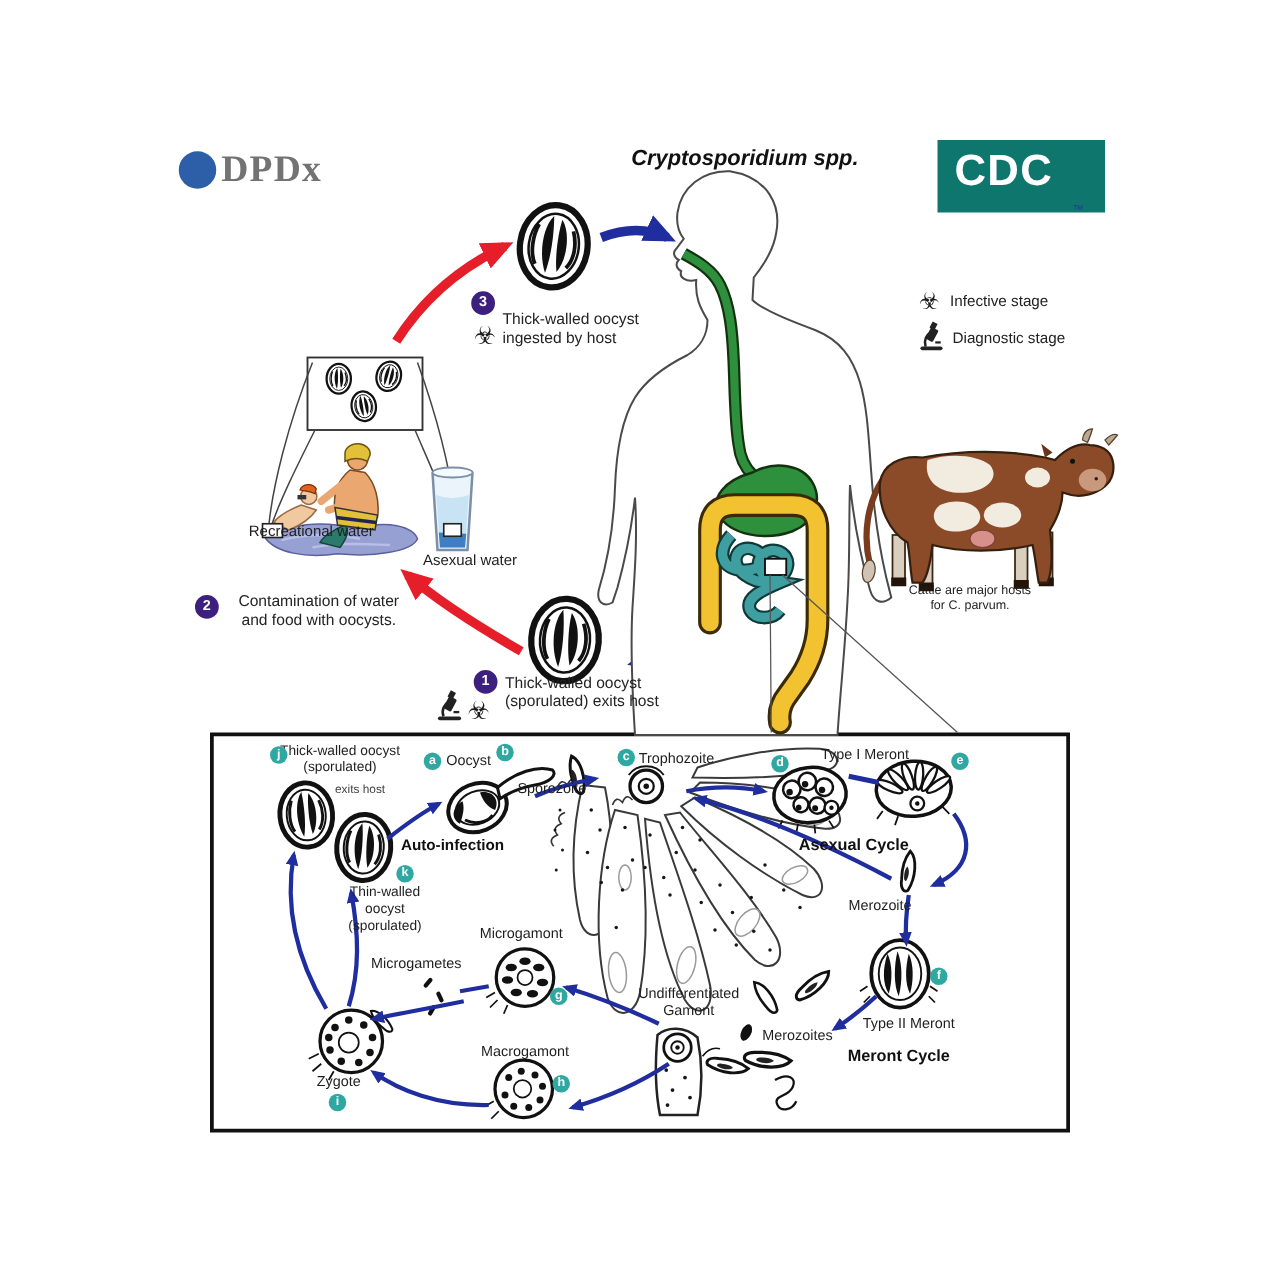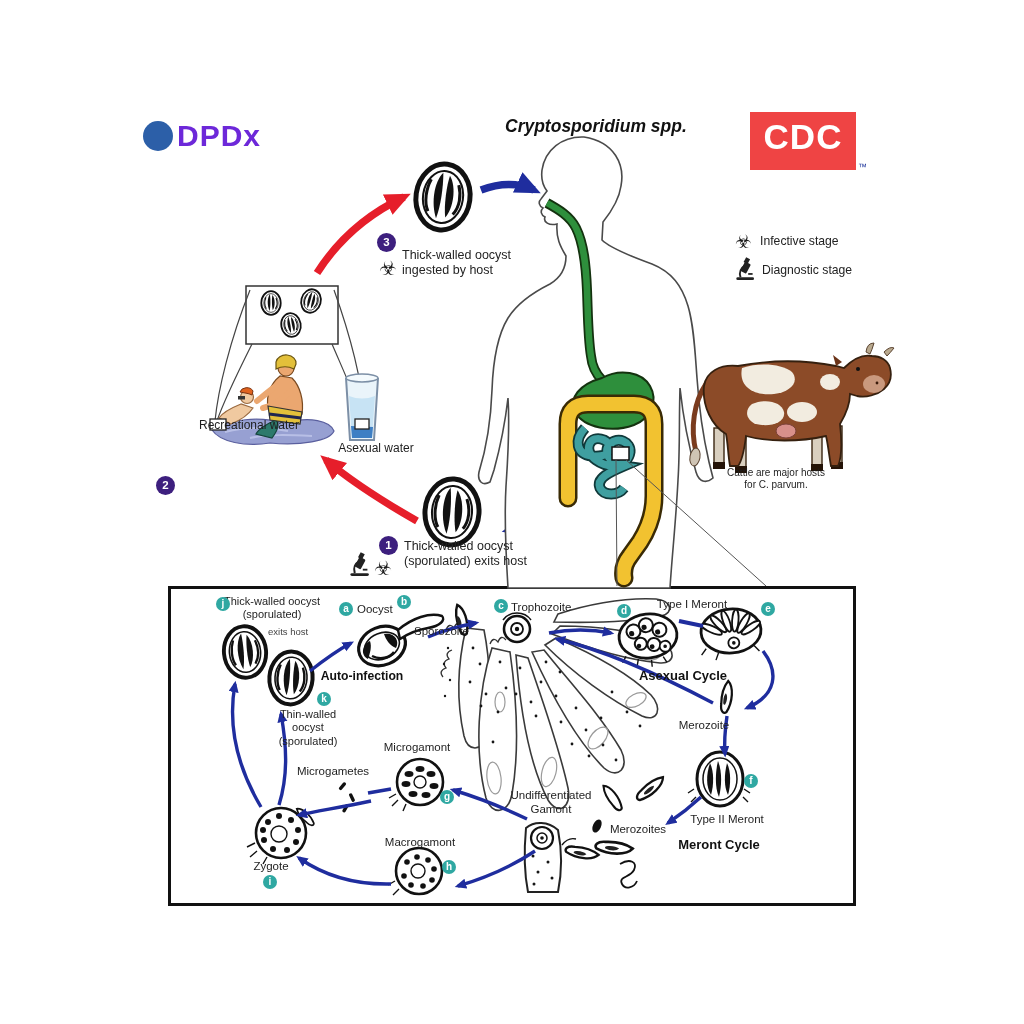--- a/index.html
+++ b/index.html
@@ -13,22 +13,22 @@
   .wrap{white-space:normal;}
   .b{font-weight:bold;}
   .marker{position:absolute;z-index:4;width:14px;height:14px;border-radius:50%;background:#2FA8A2;
           color:#fff;font-size:10px;font-weight:bold;display:flex;align-items:center;justify-content:center;line-height:1;}
   .step{position:absolute;z-index:4;width:19px;height:19px;border-radius:50%;background:#3D1F7E;
         color:#fff;font-size:11.5px;font-weight:bold;display:flex;align-items:center;justify-content:center;line-height:1;}
   .bio{position:absolute;z-index:3;font-family:"DejaVu Sans",sans-serif;color:#1c1c1c;}
   #title{left:505px;top:116px;font-size:17.5px;font-weight:bold;font-style:italic;color:#111;}
   #dpdx{left:143px;top:118px;display:flex;align-items:center;gap:4px;}
   #dpdx .circ{width:30px;height:30px;border-radius:50%;background:#2C5FA8;display:flex;align-items:center;justify-content:center;}
-  #dpdx .txt{font-family:Liberation Sans, sans-serif;font-weight:600;font-size:30px;color:#6d28d9;letter-spacing:1px;}
-  #cdc{left:750px;top:112px;width:106px;height:58px;background:#ef4444;z-index:3;}
+  #dpdx .txt{font-family:Liberation Serif, serif;font-weight:600;font-size:30px;color:#737373;letter-spacing:1px;}
+  #cdc{left:750px;top:112px;width:106px;height:58px;background:#0f766e;z-index:3;padding-left:28px;}
   #cdc .letters{position:absolute;left:0;top:4px;width:106px;text-align:center;color:#fff;
                 font-size:35px;font-weight:bold;letter-spacing:1px;font-family:"Liberation Sans",sans-serif;}
   #cdc-tm{left:858px;top:162px;font-size:9px;color:#20379C;}
   .legend-row{position:absolute;z-index:3;display:flex;align-items:center;gap:8px;font-size:12.2px;}
   .steptext{font-size:12.5px;color:#242424;}
 </style>
 </head>
 <body>
 
 <div id="stage">
@@ -426,20 +426,21 @@
   </div>
   <div class="legend-row" style="left:762px;top:263px;">
     <span>Diagnostic stage</span>
   </div>
 
   <div class="step" style="left:377px;top:233px;">3</div>
   <div class="lbl steptext wrap" style="left:402px;top:232px;width:124px;margin-top:16px;">Thick-walled oocyst ingested by host</div>
   <div class="bio" style="left:379px;top:256px;font-size:20px;">☣</div>
 
   <div class="step" style="left:156px;top:476px;">2</div>
+  <div class="lbl steptext wrap" style="left:185px;top:474px;width:140px;text-align:center;">Contamination of water and food with oocysts.</div>
 
   <div class="step" style="left:379px;top:536px;">1</div>
   <div class="lbl steptext wrap" style="left:404px;top:539px;width:136px;">Thick-walled oocyst (sporulated) exits host</div>
   <div class="bio" style="left:374px;top:556px;font-size:20px;">☣</div>
 
   <div class="lbl ctr" style="left:249px;top:418px;font-size:12px;">Recreational water</div>
   <div class="lbl ctr" style="left:376px;top:441px;font-size:12px;">Asexual water</div>
   <div class="lbl ctr wrap" style="left:776px;top:467px;width:104px;font-size:10px;">Cattle are major hosts for C. parvum.</div>
 
   <div class="marker" style="left:216px;top:597px;">j</div>

